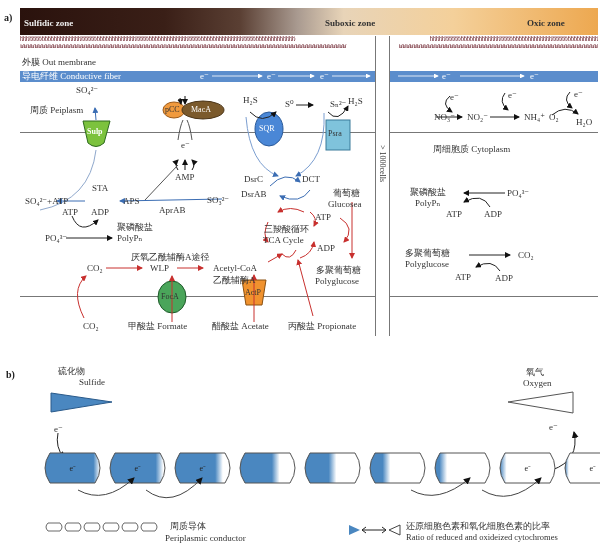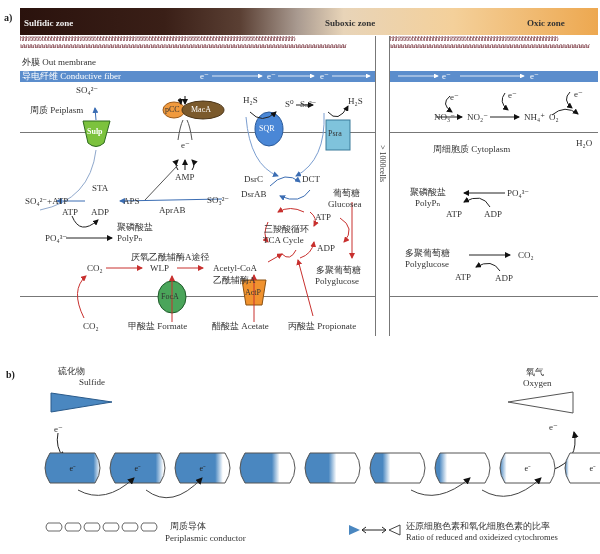--- a/index.html
+++ b/index.html
@@ -29,21 +29,21 @@
 
 <div id="zone-bar"></div>
 <div class="zone-text" style="left:24px;color:#eee;">Sulfidic zone</div>
 <div class="zone-text" style="left:325px;">Suboxic zone</div>
 <div class="zone-text" style="left:527px;">Oxic zone</div>
 
 <div class="membrane" style="left:20px;width:356px;">
   <div class="r1" id="mem-l1">ჩჩჩჩჩჩჩჩჩჩჩჩჩჩჩჩჩჩჩჩჩჩჩჩჩჩჩჩჩჩჩჩჩჩჩჩჩჩჩჩჩჩჩჩჩჩჩჩჩჩჩჩჩჩჩჩჩჩჩჩჩჩჩჩჩჩჩჩჩჩჩჩჩჩჩჩჩჩჩჩჩჩჩჩჩჩჩჩჩჩ</div>
     <div class="r2" id="mem-l2">ʁʁʁʁʁʁʁʁʁʁʁʁʁʁʁʁʁʁʁʁʁʁʁʁʁʁʁʁʁʁʁʁʁʁʁʁʁʁʁʁʁʁʁʁʁʁʁʁʁʁʁʁʁʁʁʁʁʁʁʁʁʁʁʁʁʁʁʁʁʁʁʁʁʁʁʁʁʁʁʁʁʁʁʁʁʁʁʁʁʁ</div>
 </div>
-<div class="membrane" style="left:390px;width:208px;">
+<div class="membrane" style="left:390px;width:208px;text-align:right;">
   <div class="r1" id="mem-r1">ჩჩჩჩჩჩჩჩჩჩჩჩჩჩჩჩჩჩჩჩჩჩჩჩჩჩჩჩჩჩჩჩჩჩჩჩჩჩჩჩჩჩჩჩჩჩჩჩჩჩჩჩჩჩჩ</div>
     <div class="r2" id="mem-r2">ʁʁʁʁʁʁʁʁʁʁʁʁʁʁʁʁʁʁʁʁʁʁʁʁʁʁʁʁʁʁʁʁʁʁʁʁʁʁʁʁʁʁʁʁʁʁʁʁʁʁʁʁʁʁʁ</div>
 </div>
 <div class="lbl" style="left:22px;top:57px;text-align:center;">外膜 Out membrane</div>
 
 <div class="fiber" style="left:20px;width:356px;"></div>
 <div class="fiber" style="left:390px;width:208px;"></div>
 <div class="fiber-text" style="left:22px;">导电纤维 Conductive fiber</div>
 <div class="fiber-text" style="left:200px;">e⁻</div>
 <div class="fiber-text" style="left:267px;">e⁻</div>
@@ -157,21 +157,21 @@
   <path d="M500,271 Q492,258 476,267" fill="none" stroke="#222" marker-end="url(#ab)"></path>
 </svg>
 
 <div class="lbl" style="left:30px;top:105px;">周质 Peiplasm</div>
 <div class="lbl" style="left:76px;top:85px;">SO₄²⁻</div>
 <div class="lbl sm" style="left:87px;top:127px;color:#fff;font-weight:bold;">Sulp</div>
 <div class="lbl sm" style="left:165px;top:105px;">pCC</div>
 <div class="lbl sm" style="left:191px;top:105px;color:#fff;">MacA</div>
 <div class="lbl" style="left:243px;top:95px;">H₂S</div>
 <div class="lbl" style="left:285px;top:99px;">S⁰</div>
-<div class="lbl" style="left:300px;top:99px;">Sₙ²⁻</div>
+<div class="lbl" style="left:330px;top:99px;">Sₙ²⁻</div>
 <div class="lbl" style="left:348px;top:96px;">H₂S</div>
 <div class="lbl sm" style="left:259px;top:124px;color:#fff;">SQR</div>
 <div class="lbl sm" style="left:328px;top:129px;">Psra</div>
 <div class="lbl" style="left:181px;top:140px;">e⁻</div>
 <div class="lbl" style="left:175px;top:172px;">AMP</div>
 <div class="lbl" style="left:244px;top:174px;">DsrC</div>
 <div class="lbl" style="left:302px;top:174px;">DCT</div>
 <div class="lbl" style="left:241px;top:189px;">DsrAB</div>
 <div class="lbl" style="left:207px;top:195px;">SO₃²⁻</div>
 <div class="lbl" style="left:92px;top:183px;">STA</div>
@@ -203,21 +203,21 @@
 <div class="lbl" style="left:212px;top:321px;">醋酸盐 Acetate</div>
 <div class="lbl" style="left:288px;top:321px;">丙酸盐 Propionate</div>
 
 <div class="lbl" style="left:450px;top:92px;">e⁻</div>
 <div class="lbl" style="left:508px;top:90px;">e⁻</div>
 <div class="lbl" style="left:574px;top:89px;">e⁻</div>
 <div class="lbl" style="left:434px;top:112px;">NO₃⁻</div>
 <div class="lbl" style="left:467px;top:112px;">NO₂⁻</div>
 <div class="lbl" style="left:524px;top:112px;">NH₄⁺</div>
 <div class="lbl" style="left:549px;top:112px;">O₂</div>
-<div class="lbl" style="left:576px;top:117px;margin-top:21px;">H₂O</div>
+<div class="lbl" style="left:576px;top:117px;">H₂O</div>
 <div class="lbl" style="left:433px;top:144px;">周细胞质 Cytoplasm</div>
 <div class="lbl" style="left:410px;top:187px;">聚磷酸盐</div>
 <div class="lbl" style="left:415px;top:198px;">PolyPₙ</div>
 <div class="lbl" style="left:507px;top:188px;">PO₄³⁻</div>
 <div class="lbl" style="left:446px;top:209px;">ATP</div>
 <div class="lbl" style="left:484px;top:209px;">ADP</div>
 <div class="lbl" style="left:405px;top:248px;">多聚葡萄糖</div>
 <div class="lbl" style="left:405px;top:259px;">Polyglucose</div>
 <div class="lbl" style="left:518px;top:250px;">CO₂</div>
 <div class="lbl" style="left:455px;top:272px;">ATP</div>

